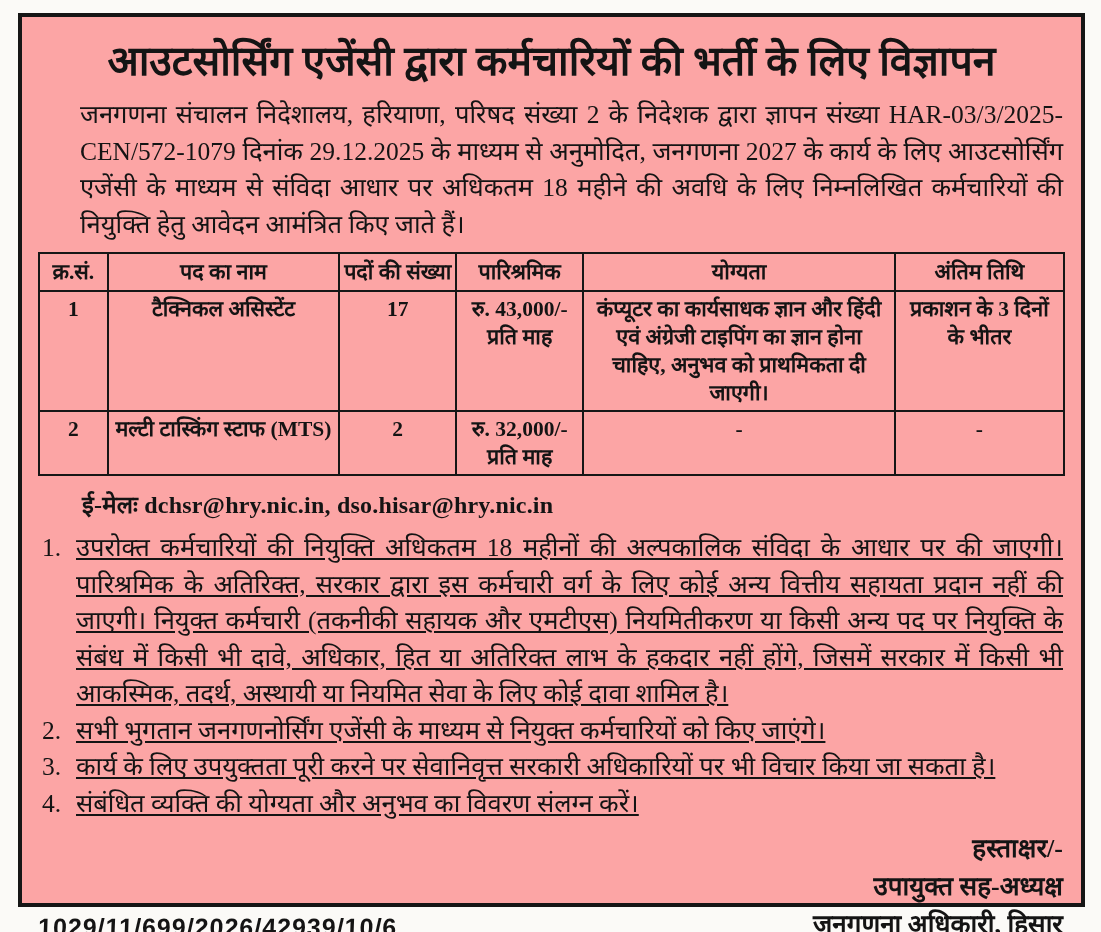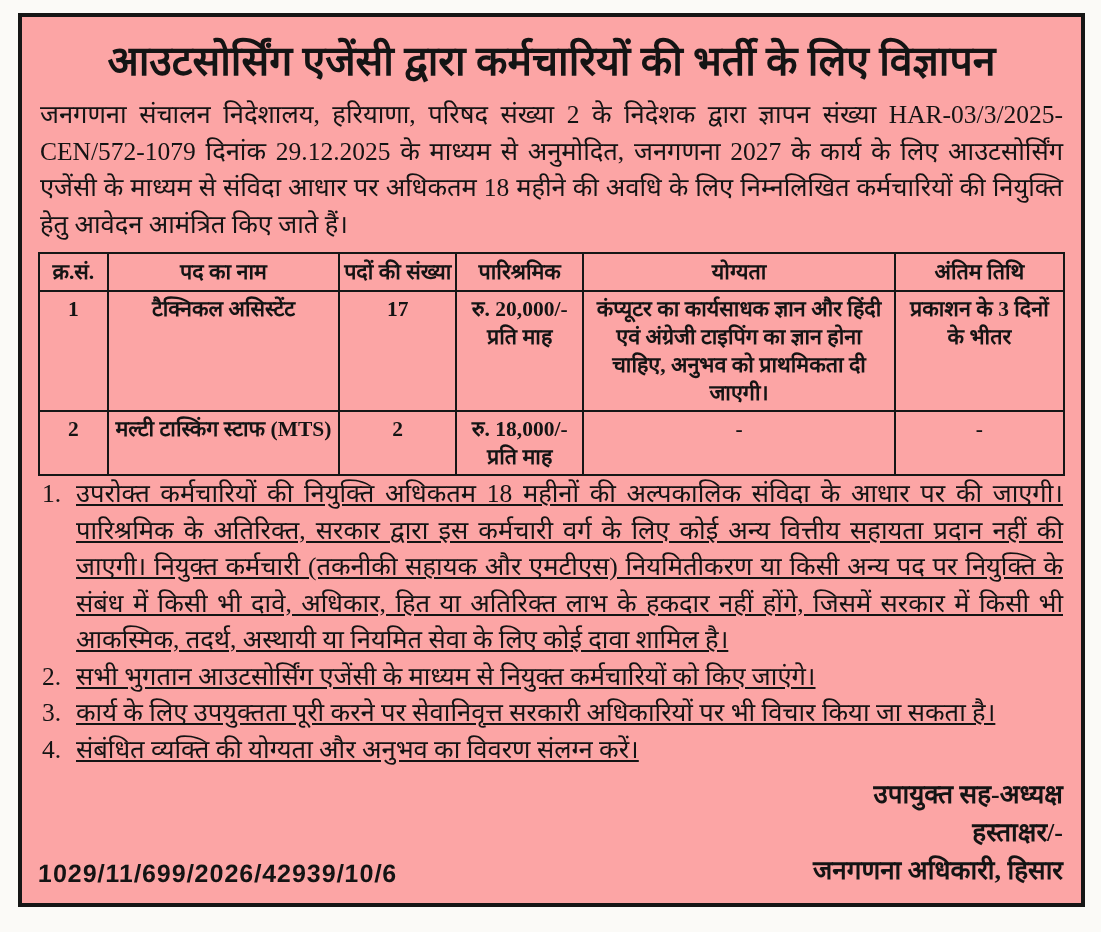--- a/index.html
+++ b/index.html
@@ -24,20 +24,21 @@
     font-weight: bold;
     letter-spacing: 0px;
     padding: 6px 0 10px 0;
     line-height: 52px;
   }
   .intro {
     font-size: 25.5px;
     line-height: 36.5px;
     text-align: justify;
     padding: 0 2px;
+    margin-left: 40px;
   }
   table.posts {
     width: 100%;
     border-collapse: collapse;
     margin-top: 9px;
     table-layout: fixed;
   }
   table.posts th, table.posts td {
     border: 2.5px solid #161616;
     text-align: center;
@@ -124,62 +125,66 @@
         <th>योग्यता</th>
         <th>अंतिम तिथि</th>
       </tr>
     </thead>
     <tbody>
       <tr>
         <td>1</td>
         <td>टैक्निकल असिस्टेंट</td>
         <td>17</td>
         <td>
-          <span class="pay-line">रु. 20,000/-</span>
+          <span class="pay-line">रु. 43,000/-</span>
           <span class="pay-line">प्रति माह</span>
         </td>
         <td>कंप्यूटर का कार्यसाधक ज्ञान और हिंदी एवं अंग्रेजी टाइपिंग का ज्ञान होना चाहिए, अनुभव को प्राथमिकता दी जाएगी।</td>
         <td>प्रकाशन के 3 दिनों के भीतर</td>
       </tr>
       <tr>
         <td>2</td>
         <td>मल्टी टास्किंग स्टाफ (MTS)</td>
         <td>2</td>
         <td>
-          <span class="pay-line">रु. 18,000/-</span>
+          <span class="pay-line">रु. 32,000/-</span>
           <span class="pay-line">प्रति माह</span>
         </td>
         <td>-</td>
         <td>-</td>
       </tr>
     </tbody>
   </table>
 
+  <div class="email-row">
+    <span>ई-मेलः</span>
+    <span class="email-addresses">dchsr@hry.nic.in, dso.hisar@hry.nic.in</span>
+  </div>
 
   <div class="notes">
     <div class="note-item">
       <span class="note-num">1.</span>
       <span class="note-text">उपरोक्त कर्मचारियों की नियुक्ति अधिकतम 18 महीनों की अल्पकालिक संविदा के आधार पर की जाएगी। पारिश्रमिक के अतिरिक्त, सरकार द्वारा इस कर्मचारी वर्ग के लिए कोई अन्य वित्तीय सहायता प्रदान नहीं की जाएगी। नियुक्त कर्मचारी (तकनीकी सहायक और एमटीएस) नियमितीकरण या किसी अन्य पद पर नियुक्ति के संबंध में किसी भी दावे, अधिकार, हित या अतिरिक्त लाभ के हकदार नहीं होंगे, जिसमें सरकार में किसी भी आकस्मिक, तदर्थ, अस्थायी या नियमित सेवा के लिए कोई दावा शामिल है।</span>
     </div>
     <div class="note-item">
       <span class="note-num">2.</span>
-      <span class="note-text">सभी भुगतान आउटसोर्सिंग एजेंसी के माध्यम से नियुक्त कर्मचारियों को किए जाएंगे।</span>
+      <span class="note-text">सभी भुगतान जनगणनोर्सिंग एजेंसी के माध्यम से नियुक्त कर्मचारियों को किए जाएंगे।</span>
     </div>
     <div class="note-item">
       <span class="note-num">3.</span>
       <span class="note-text">कार्य के लिए उपयुक्तता पूरी करने पर सेवानिवृत्त सरकारी अधिकारियों पर भी विचार किया जा सकता है।</span>
     </div>
     <div class="note-item">
       <span class="note-num">4.</span>
       <span class="note-text">संबंधित व्यक्ति की योग्यता और अनुभव का विवरण संलग्न करें।</span>
     </div>
   </div>
 
   <div class="footer">
     <div class="ref-number">1029/11/699/2026/42939/10/6</div>
     <div class="signature">
+      <div>हस्ताक्षर/-</div>
       <div>उपायुक्त सह-अध्यक्ष</div>
-      <div>हस्ताक्षर/-</div>
       <div>जनगणना अधिकारी, हिसार</div>
     </div>
   </div>
 
 </div>
 
 </body></html>

